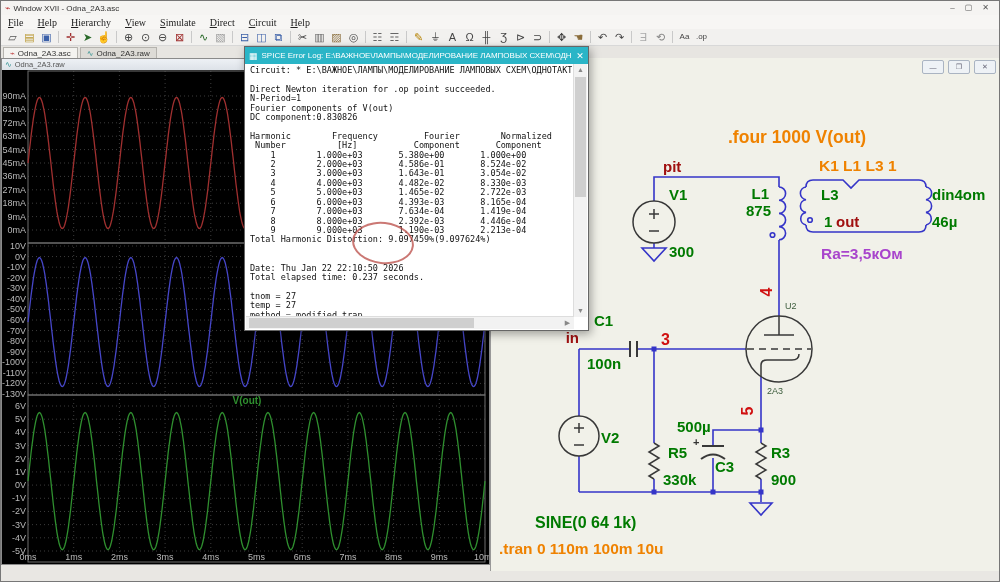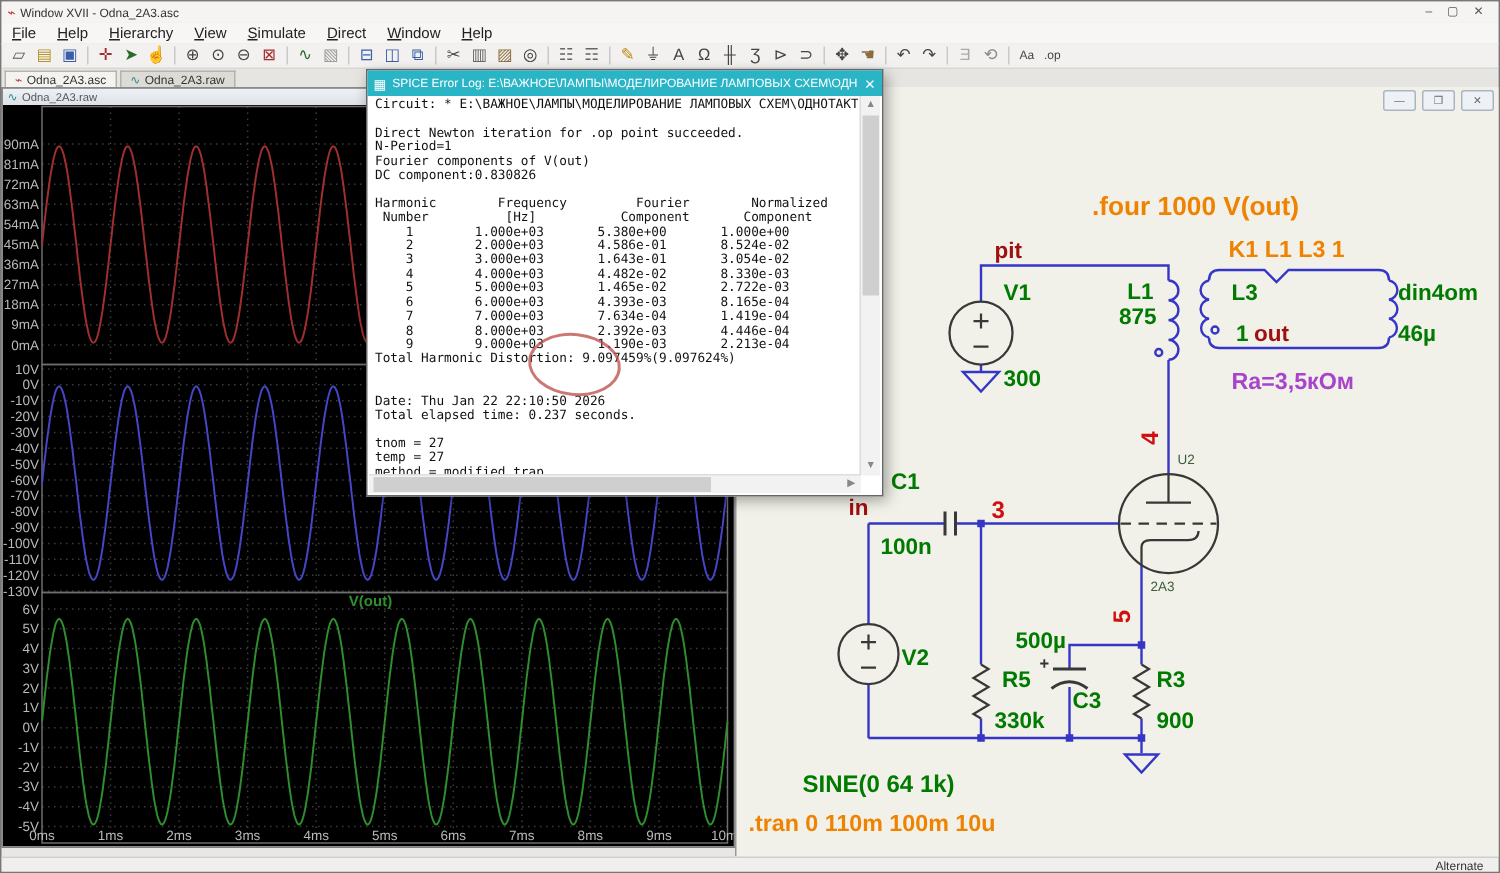--- a/index.html
+++ b/index.html
@@ -4,21 +4,21 @@
 <style>
   html,body{margin:0;padding:0;background:#9a9a9a;font-family:"Liberation Sans",sans-serif;}
   #stage{position:relative;width:1000px;height:582px;background:#e9e7e3;overflow:hidden;border:1px solid #777;box-sizing:border-box;}
 
   
   #titlebar{position:absolute;left:0;top:0;width:100%;height:14px;background:#f5f4f2;display:flex;align-items:center;font-size:8px;color:#333;}
   #titlebar .app-ic{color:#b33;font-size:9px;margin:0 3px 0 4px;}
   #win-controls{position:absolute;right:2px;top:0;display:flex;gap:10px;color:#555;font-size:8px;padding:2px 8px;}
   #win-controls span{cursor:default;}
 
-  #menubar{position:absolute;left:0;top:14px;width:100%;height:14px;background:#f7f6f4;border-bottom:1px solid #e0e0e0;display:flex;align-items:center;font-size:10px;color:#222;}
+  #menubar{position:absolute;left:0;top:14px;width:100%;height:14px;background:#f7f6f4;border-bottom:1px solid #e0e0e0;display:flex;align-items:center;font-size:10px;color:#222;font-family:Liberation Serif, serif;}
   .mi{padding:0 7px;}
   .mi::first-letter{text-decoration:underline;}
 
   #toolbar{position:absolute;left:0;top:28px;width:100%;height:17px;background:#f2f1ef;border-bottom:1px solid #d8d8d8;display:flex;align-items:center;padding-left:3px;box-sizing:border-box;}
   .tbi{width:17px;height:15px;display:flex;align-items:center;justify-content:center;font-size:11px;line-height:1;}
   .tb-sep{width:1px;height:12px;background:#c9c9c9;margin:0 3px;}
 
   #tabbar{position:absolute;left:0;top:45px;width:100%;height:12px;background:#e7e5e1;display:flex;align-items:flex-end;padding-left:2px;box-sizing:border-box;}
   .tab{height:11px;display:flex;align-items:center;font-size:8px;color:#333;background:#dddbd6;border:1px solid #b5b3ae;border-bottom:none;padding:0 6px;margin-right:2px;box-sizing:border-box;}
   .tab.active{background:#f4f3f0;}
@@ -81,21 +81,21 @@
     </div>
   </div>
 
   <div id="menubar">
       <span class="mi">File</span>
       <span class="mi">Help</span>
       <span class="mi">Hierarchy</span>
       <span class="mi">View</span>
       <span class="mi">Simulate</span>
       <span class="mi">Direct</span>
-      <span class="mi">Window</span>
+      <span class="mi">Circuit</span>
       <span class="mi">Help</span>
     </div>
 
   <div id="toolbar">
       <span class="tbi" style="color: rgb(85, 85, 85);">▱</span>
       <span class="tbi" style="color: rgb(184, 150, 46);">▤</span>
       <span class="tbi" style="color: rgb(58, 95, 168);">▣</span>
       <span class="tb-sep"></span>
       <span class="tbi" style="color: rgb(160, 48, 48);">✛</span>
       <span class="tbi" style="color: rgb(42, 106, 42);">➤</span>
@@ -426,17 +426,14 @@
       </div>
       <div class="hscroll">
         <div class="arr" style="left:0">◀</div>
         <div class="thumb"></div>
         <div class="arr" style="right:0">▶</div>
       </div>
       <div id="thd-ellipse"></div>
     </div>
   </div>
 
-  <div id="statusbar">
-    <span>Alternate</span>
-  </div>
 
 </div>
 
 </body></html>

